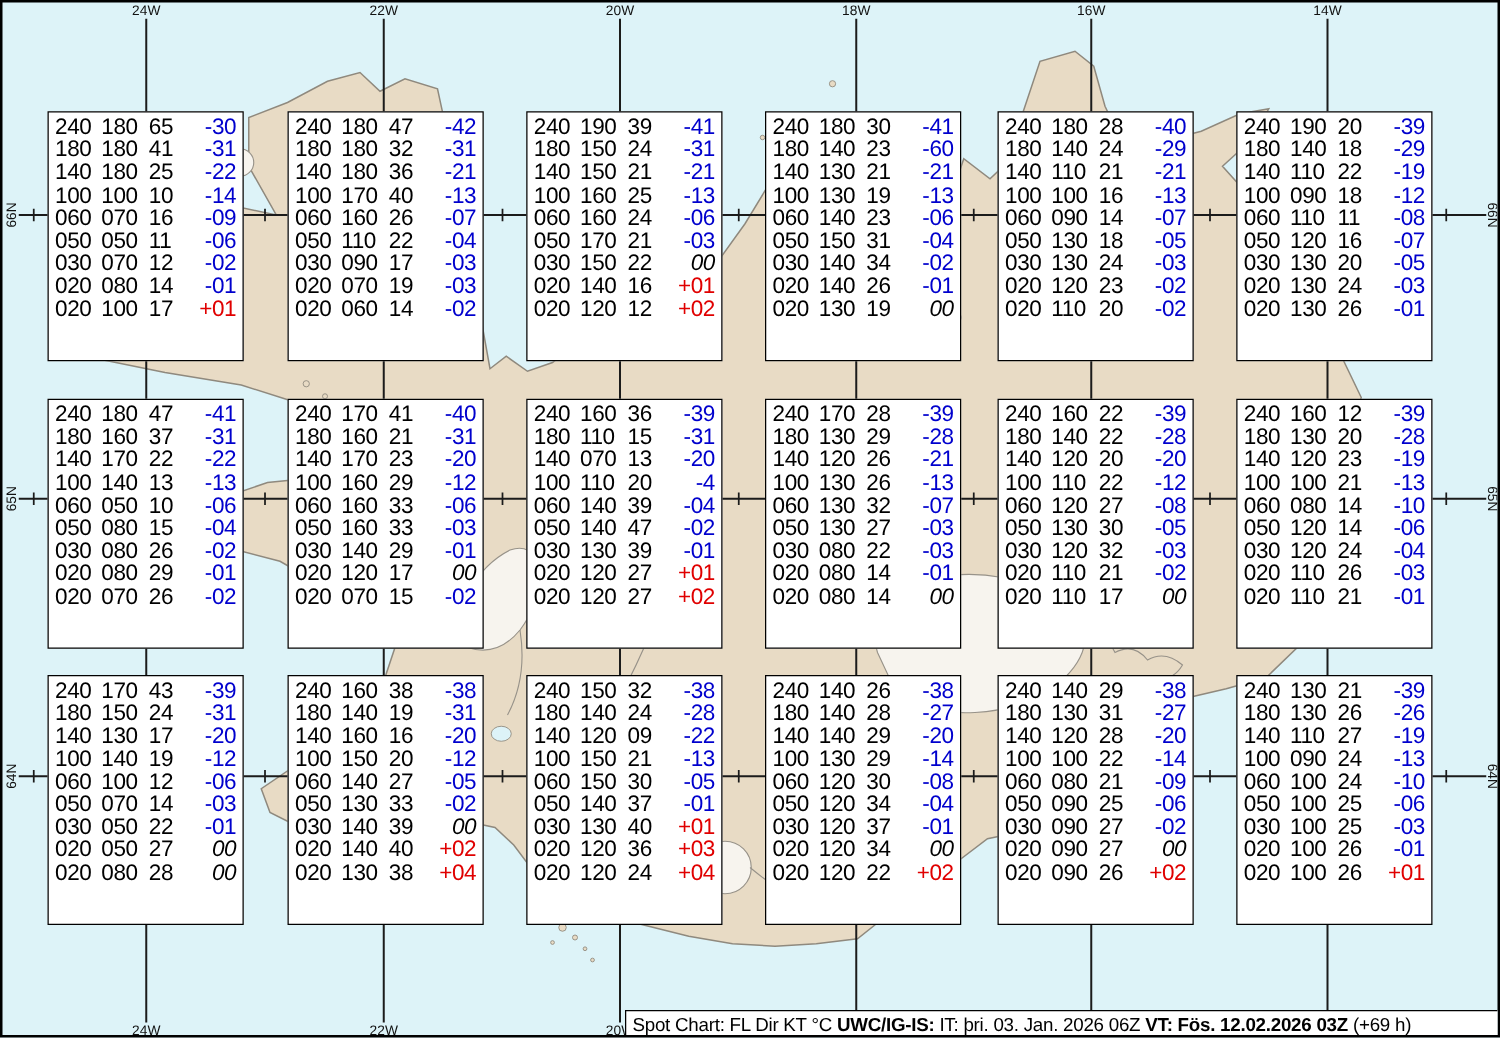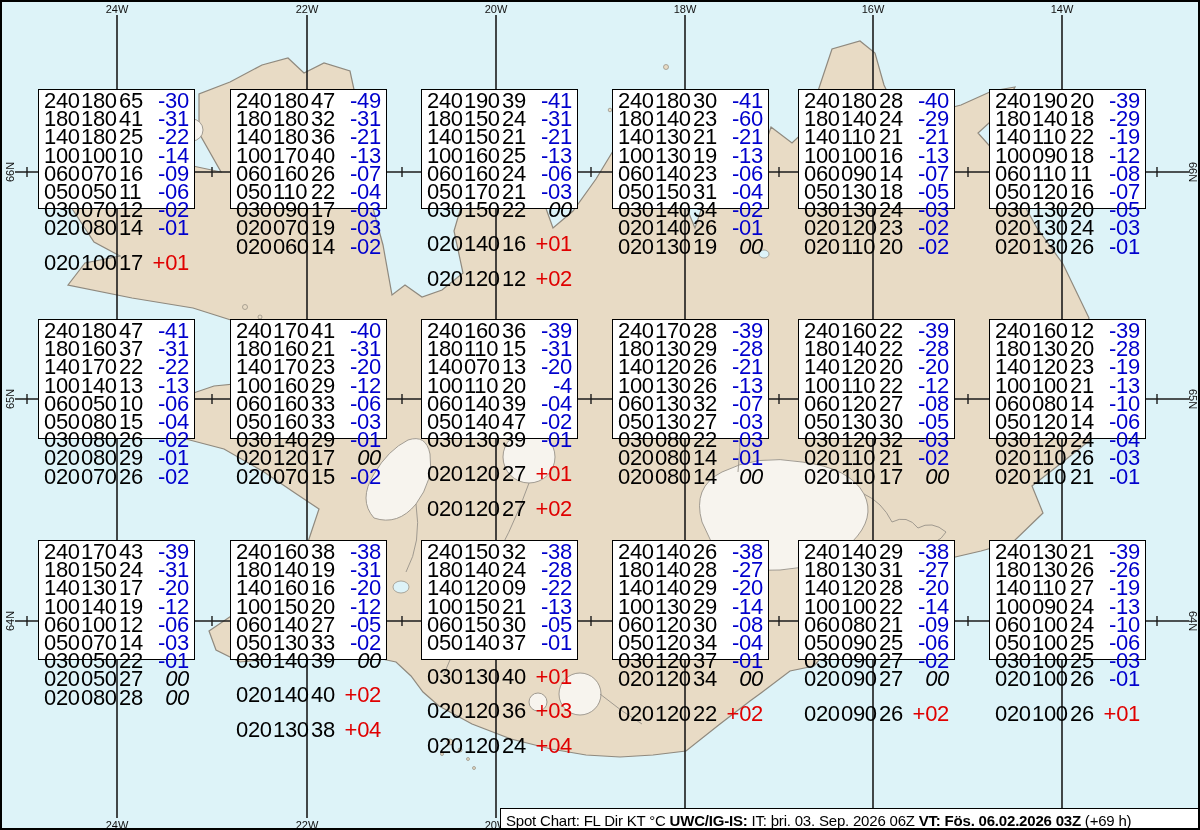--- a/index.html
+++ b/index.html
@@ -20,31 +20,31 @@
     position:absolute; z-index:2; font-size:11px; color:#111;
     transform:translateX(-50%); white-space:nowrap;
   }
   .lat-label{
     position:absolute; z-index:2; font-size:11px; color:#111; white-space:nowrap;
   }
   .lat-label.left{transform:translate(-50%,-50%) rotate(-90deg);}
   .lat-label.right{transform:translate(-50%,-50%) rotate(90deg);}
   .spot-box{
     position:absolute; z-index:3; box-sizing:border-box;
-    width:157px; height:120px; background:#fff; border:1.5px solid #000;
+    width:157px; height:200px; background:#fff; border:1.5px solid #000;
     padding:2px 5px 0 5px;
-    font-size:22px; line-height:18.2px; color:var(--ink);
+    font-size:18px; line-height:18.2px; color:var(--ink);
     letter-spacing:-0.3px;
   }
   .spot-row{display:flex; align-items:baseline;}
   .spot-row .c1{width:37px;}
   .spot-row .c2{width:38px;}
   .spot-row .c3{width:28px;}
   .spot-row .c4{flex:1; text-align:right;}
-  .t-neg{color:var(--neg);} .t-pos{color:var(--pos);margin-top:16px;} .t-zero{color:var(--ink);font-style:italic;}
+  .t-neg{color:var(--neg);} .t-pos{color:var(--pos);} .t-zero{color:var(--ink);font-style:italic;}
   #legend-bar{
     position:absolute; z-index:4; left:498px; top:806px; width:700px; height:24px;
     background:#fff; border:1px solid #000; box-sizing:border-box;
     display:flex; align-items:center; padding-left:5px;
     font-size:15px; color:#000; white-space:pre; overflow:hidden;
     letter-spacing:-0.2px;
   }
   #legend-bar .b{font-weight:bold;}
 </style>
 </head>
@@ -141,21 +141,21 @@
       <line x1="25" x2="25" y1="614" y2="624" stroke="var(--grid)" stroke-width="1.4"></line>
       <line x1="210" x2="210" y1="614" y2="624" stroke="var(--grid)" stroke-width="1.4"></line>
       <line x1="400" x2="400" y1="614" y2="624" stroke="var(--grid)" stroke-width="1.4"></line>
       <line x1="589" x2="589" y1="614" y2="624" stroke="var(--grid)" stroke-width="1.4"></line>
       <line x1="777" x2="777" y1="614" y2="624" stroke="var(--grid)" stroke-width="1.4"></line>
       <line x1="966" x2="966" y1="614" y2="624" stroke="var(--grid)" stroke-width="1.4"></line>
       <line x1="1155" x2="1155" y1="614" y2="624" stroke="var(--grid)" stroke-width="1.4"></line>
     </svg>
 
   <div id="legend-bar">
-    <span>Spot Chart: FL Dir KT °C </span><span class="b">UWC/IG-IS:</span><span> IT: þri. 03. Sep. 2026 06Z </span><span class="b">VT: Fös. 06.02.2026 03Z</span><span> (+69 h)</span>
+    <span>Spot Chart: FL Dir KT °C </span><span class="b">UWC/IG-IS:</span><span> IT: þri. 03. Jan. 2026 06Z </span><span class="b">VT: Fös. 12.02.2026 03Z</span><span> (+69 h)</span>
   </div>
 <div class="lon-label" style="left: 115px; top: 1px;">24W</div>
     <div class="lon-label" style="left: 115px; top: 817px;">24W</div>
     <div class="lon-label" style="left: 305px; top: 1px;">22W</div>
     <div class="lon-label" style="left: 305px; top: 817px;">22W</div>
     <div class="lon-label" style="left: 494px; top: 1px;">20W</div>
     <div class="lon-label" style="left: 494px; top: 817px;">20W</div>
     <div class="lon-label" style="left: 683px; top: 1px;">18W</div>
     <div class="lon-label" style="left: 683px; top: 817px;">18W</div>
     <div class="lon-label" style="left: 871px; top: 1px;">16W</div>
@@ -222,21 +222,21 @@
         <span class="c2">100</span>
         <span class="c3">17</span>
         <span class="c4 t-pos">+01</span>
       </div>
     </div>
     <div class="spot-box" style="left: 228px; top: 87px;">
       <div class="spot-row">
         <span class="c1">240</span>
         <span class="c2">180</span>
         <span class="c3">47</span>
-        <span class="c4 t-neg">-49</span>
+        <span class="c4 t-neg">-42</span>
       </div>
       <div class="spot-row">
         <span class="c1">180</span>
         <span class="c2">180</span>
         <span class="c3">32</span>
         <span class="c4 t-neg">-31</span>
       </div>
       <div class="spot-row">
         <span class="c1">140</span>
         <span class="c2">180</span>

